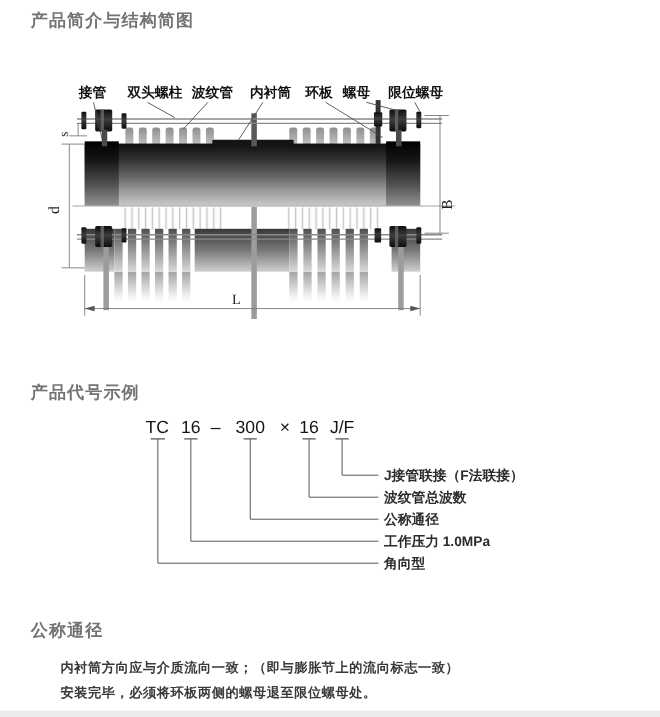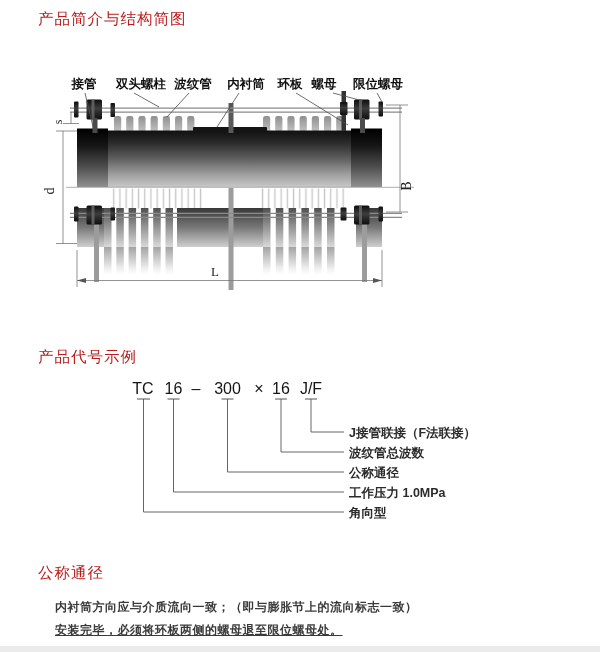--- a/index.html
+++ b/index.html
@@ -1,26 +1,26 @@
 <!DOCTYPE html>
 <html><head>
 <meta charset="utf-8">
 <style>
   html,body{margin:0;padding:0;background:#fff;}
   #page{position:relative;width:600px;height:652px;background:#ffffff;overflow:hidden;
         font-family:"Liberation Sans","DejaVu Sans",sans-serif;}
-  .sec-title{position:absolute;left:38px;font-size:15.5px;font-weight:400;
-             letter-spacing:1px;color:#b91c1c;white-space:nowrap;}
+  .sec-title{position:absolute;left:28px;font-size:15.5px;font-weight:700;
+             letter-spacing:1px;color:#737373;white-space:nowrap;}
   #title-intro{top:9px;}
   #title-code{top:347px;text-align:center;}
   #title-install{top:563px;}
   .install-line{position:absolute;left:55px;font-size:12px;font-weight:600;
                 color:#3a3a3a;letter-spacing:0.5px;white-space:nowrap;}
   #install-1{top:599px;}
-  #install-2{top:622px;text-decoration:underline;}
+  #install-2{top:622px;}
   #diagram-svg{position:absolute;left:30px;top:60px;}
   #code-svg{position:absolute;left:0px;top:372px;}
   #bottom-strip{position:absolute;left:0;bottom:0;width:600px;height:6px;background:#ebebeb;}
   svg text{font-family:"Liberation Sans","DejaVu Sans",sans-serif;}
   svg text.serif{font-family:"Liberation Serif","DejaVu Serif",serif;}
 </style>
 </head>
 <body>
 
 <div id="page">

